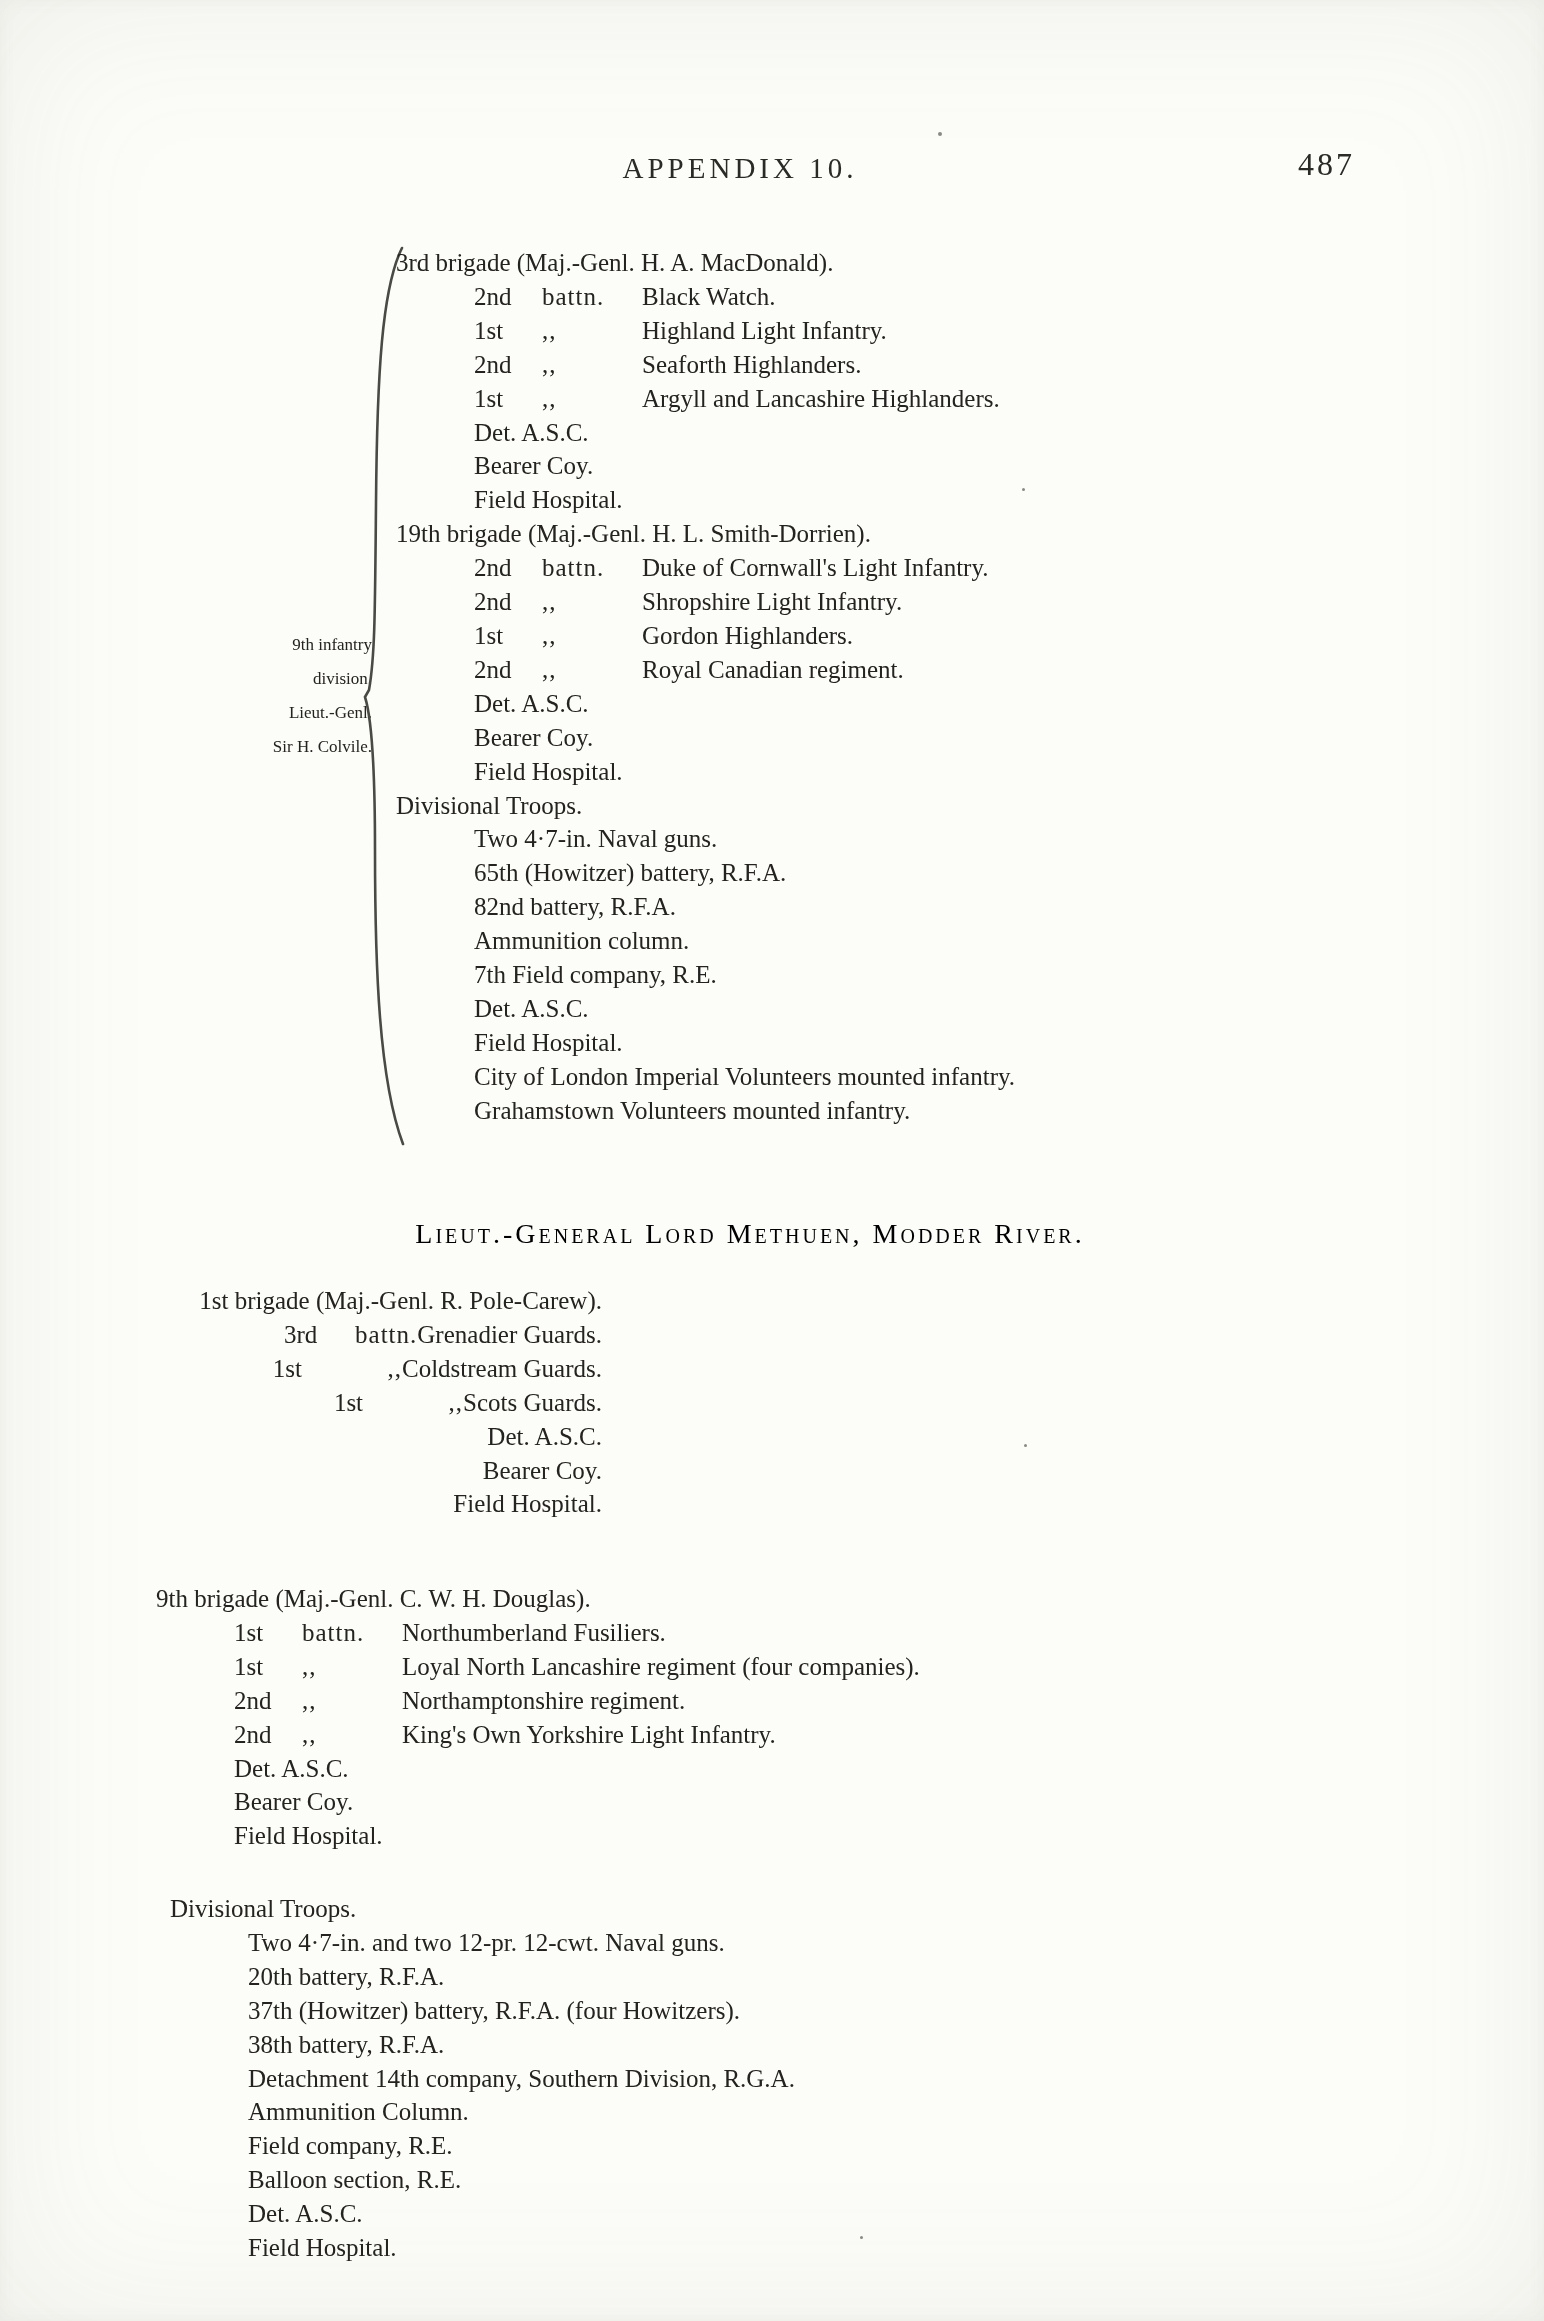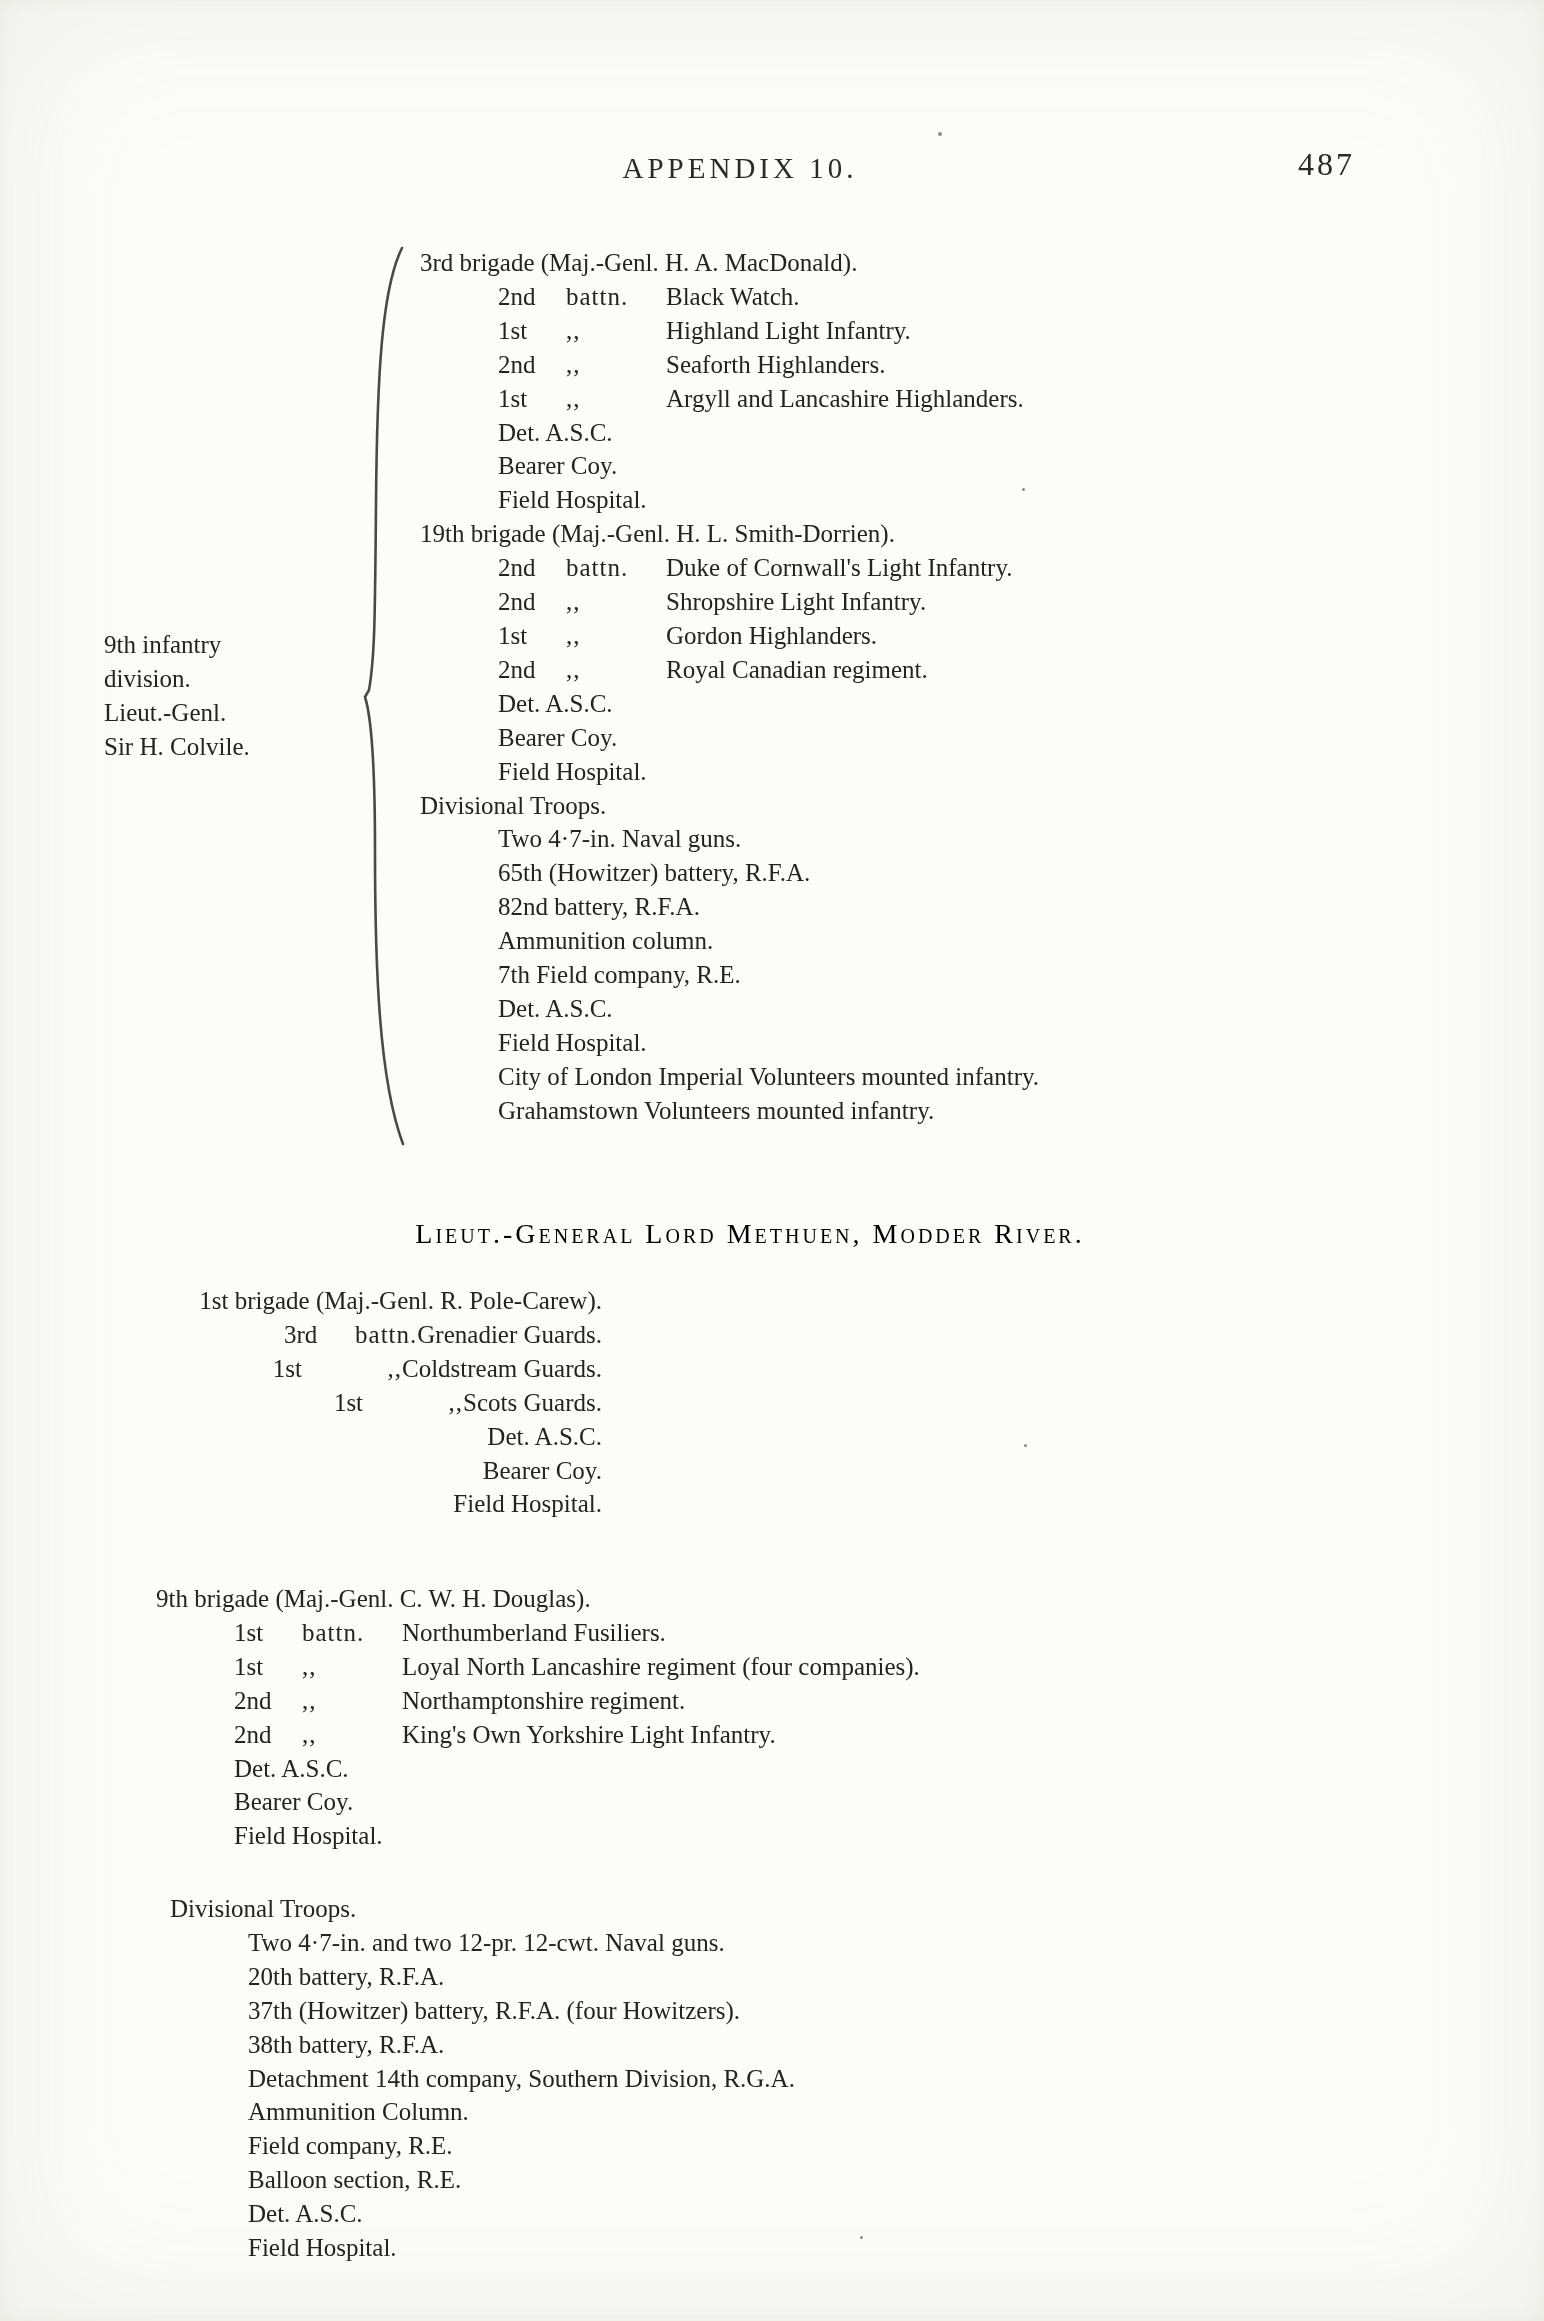--- a/index.html
+++ b/index.html
@@ -28,24 +28,24 @@
   .entries .line{
     line-height:33.9px;
     font-size:25px;
     white-space:nowrap;
   }
   .entries .line.unit,
   .entries .line.plain{padding-left:78px;}
   .entries .ord{display:inline-block;width:68px;}
   .entries .sep{display:inline-block;width:100px;letter-spacing:1px;}
   
-  .division-entries{position:absolute;top:246px;left:420px;}
+  .division-entries{position:absolute;top:246px;left:396px;}
   .division-label{
     position:absolute;top:628px;left:104px;width:268px;
-    text-align:left;font-size:25px;line-height:33.9px;
+    text-align:right;font-size:17px;line-height:33.9px;
     white-space:nowrap;
   }
   .brace{position:absolute;top:244px;left:362px;}
   
   .methuen-heading{
     position:absolute;top:1218px;left:0;width:1500px;
     text-align:center;
     font-variant:small-caps;
     font-size:28px;letter-spacing:3px;
     color:#000000;

